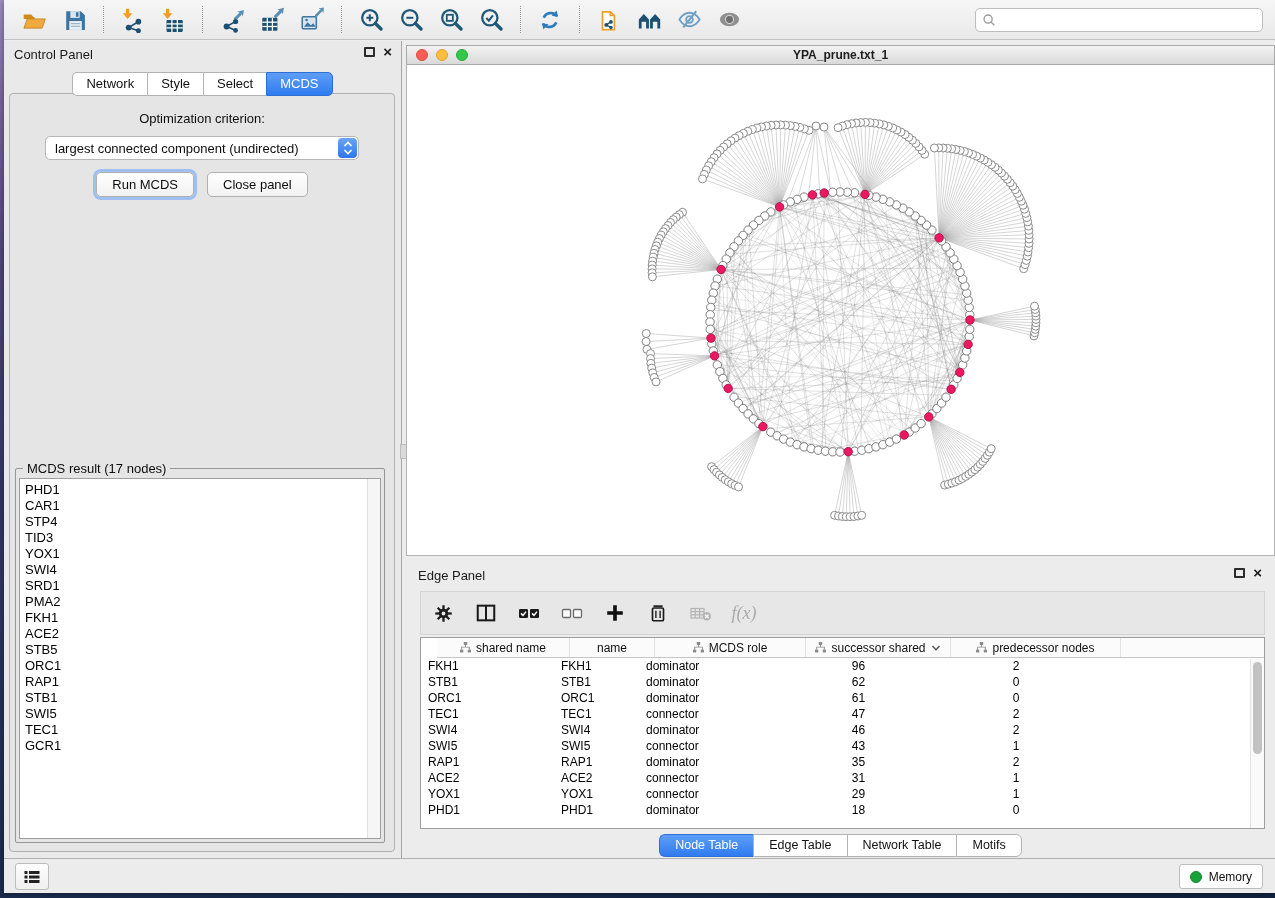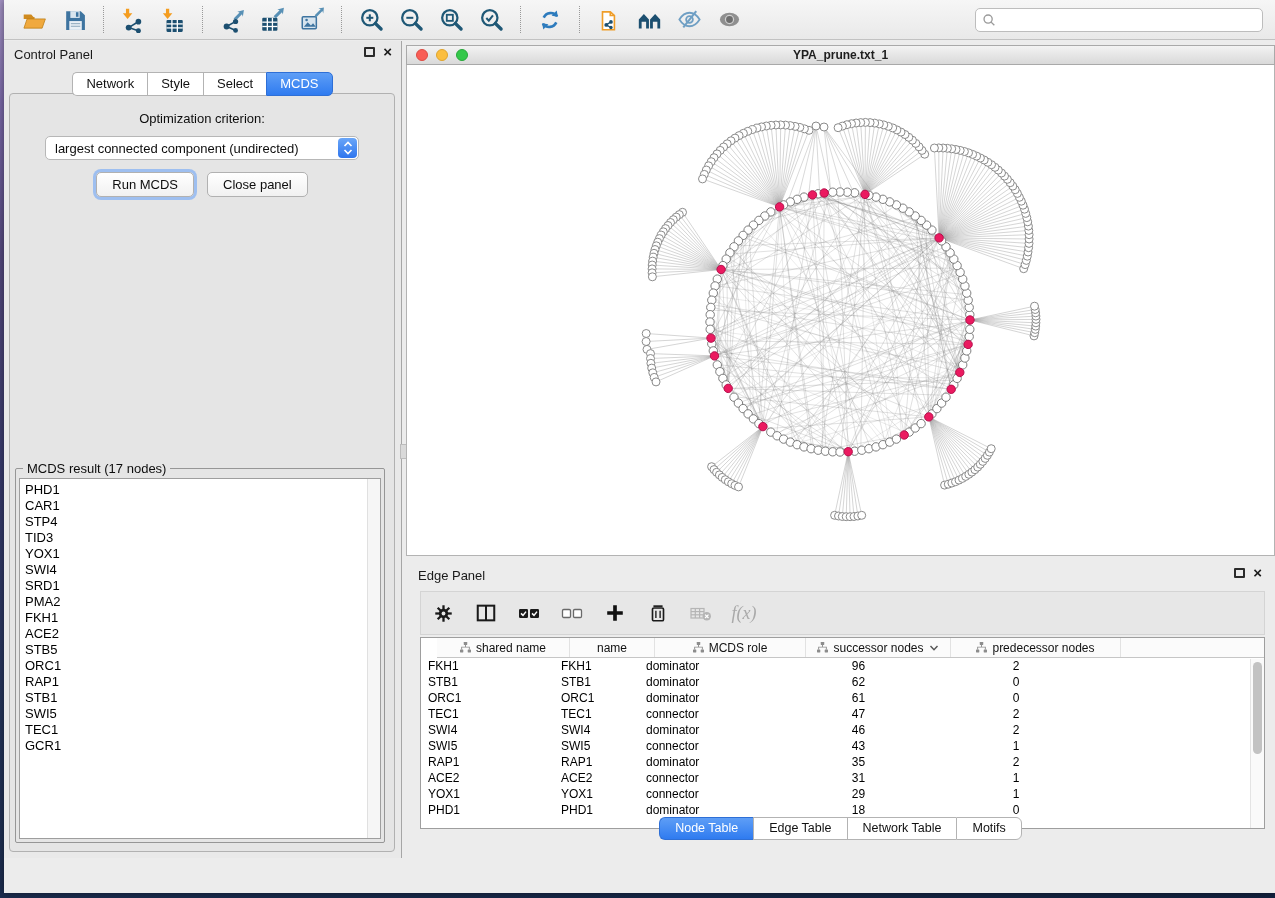--- a/index.html
+++ b/index.html
@@ -65,21 +65,21 @@
   .tp-tool { width:26px; height:26px; display:flex; align-items:center; justify-content:center; }
   .fx-label { font-family:"Liberation Serif", serif; font-style:italic; font-size:18px; color:#a9a9a9; }
   .tp-table { position:absolute; left:14px; right:10px; top:74px; bottom:29px; background:#fff; border:1px solid #9e9e9e; overflow:hidden; }
   .thead { display:flex; height:20px; background:#fbfbfb; border-bottom:1px solid #c6c6c6;margin-left:16px; }
   .th { display:flex; align-items:center; justify-content:center; gap:5px; font-size:12px; color:#111; border-right:1px solid #e2e2e2; height:100%; }
   .tr { display:flex; height:16px; align-items:center; }
   .td { font-size:12px; color:#000; padding-left:7px; overflow:hidden; white-space:nowrap; }
   .td.num { text-align:center; padding-right:8px; padding-left:0; }
   .tscroll { position:absolute; right:0; top:21px; bottom:0; width:14px; background:#fafafa; border-left:1px solid #e4e4e4; }
   .tthumb { position:absolute; left:2px; right:2px; top:3px; height:92px; background:#c2c2c2; border-radius:6px; }
-  .tp-tabs { position:absolute; left:0; right:0; bottom:18px; display:flex; justify-content:center; }
+  .tp-tabs { position:absolute; left:0; right:0; bottom:1px; display:flex; justify-content:center; }
   .tp-tabs .seg-tab { font-size:12.5px; padding:3px 15px 4px; }
   .tp-tabs .seg-tab:first-child { border-radius:6px 0 0 6px; }
   .tp-tabs .seg-tab:last-child { border-radius:0 6px 6px 0; }
 
   
   .status-bar { position:absolute; left:0; right:0; bottom:0; height:35px; background:#ececec; border-top:1px solid #b0b0b0; }
   .list-btn { position:absolute; left:11px; top:4px; width:34px; height:27px; background:linear-gradient(#ffffff,#efefef);
     border:1px solid #bdbdbd; border-radius:3px; display:flex; align-items:center; justify-content:center; }
   .mem-btn { position:absolute; right:12px; top:5px; height:25px; padding:0 10px; display:flex; align-items:center; gap:7px;
     background:#fdfdfd; border:1px solid #bdbdbd; border-radius:3px; font-size:12px; color:#111; }
@@ -1142,21 +1142,21 @@
             </span>
             <span class="th" style="width:145px">
               <svg width="11" height="11" viewBox="0 0 12 12">
                 <g fill="#8c8c8c">
                   <rect x="4.1" y="0" width="3.8" height="3.2" rx="0.5"></rect>
                   <rect x="0" y="8.2" width="3.6" height="3.2" rx="0.5"></rect>
                   <rect x="8.4" y="8.2" width="3.6" height="3.2" rx="0.5"></rect>
                   <path d="M5.5 3v2.1H1.3v3h1V6.1h7.4v2h1v-3H6.5V3z"></path>
                 </g>
               </svg>
-              <span>successor nodes</span>
+              <span>successor shared</span>
               <svg width="10" height="8" viewBox="0 0 10 8">
                 <path d="M1.5 2 5 5.8 8.5 2" fill="none" stroke="#555" stroke-width="1.4"></path>
               </svg>
             </span>
             <span class="th" style="width:170px">
               <svg width="11" height="11" viewBox="0 0 12 12">
                 <g fill="#8c8c8c">
                   <rect x="4.1" y="0" width="3.8" height="3.2" rx="0.5"></rect>
                   <rect x="0" y="8.2" width="3.6" height="3.2" rx="0.5"></rect>
                   <rect x="8.4" y="8.2" width="3.6" height="3.2" rx="0.5"></rect>
@@ -1244,15 +1244,33 @@
           </div>
       </div>
       <div class="tp-tabs" id="tp-tabs">
           <span class="seg-tab active">Node Table</span>
           <span class="seg-tab">Edge Table</span>
           <span class="seg-tab">Network Table</span>
           <span class="seg-tab">Motifs</span>
         </div>
     </div>
 
+    <div class="status-bar">
+      <span class="list-btn">
+        <svg width="18" height="18" viewBox="0 0 24 24">
+            <g fill="#222">
+              <rect x="2" y="4" width="4" height="4"></rect>
+              <rect x="8" y="4" width="14" height="4"></rect>
+              <rect x="2" y="10" width="4" height="4"></rect>
+              <rect x="8" y="10" width="14" height="4"></rect>
+              <rect x="2" y="16" width="4" height="4"></rect>
+              <rect x="8" y="16" width="14" height="4"></rect>
+            </g>
+          </svg>
+      </span>
+      <span class="mem-btn">
+        <span class="mem-dot"></span>
+        <span>Memory</span>
+      </span>
+    </div>
 
   </div>
 </div>
 
 </body></html>

